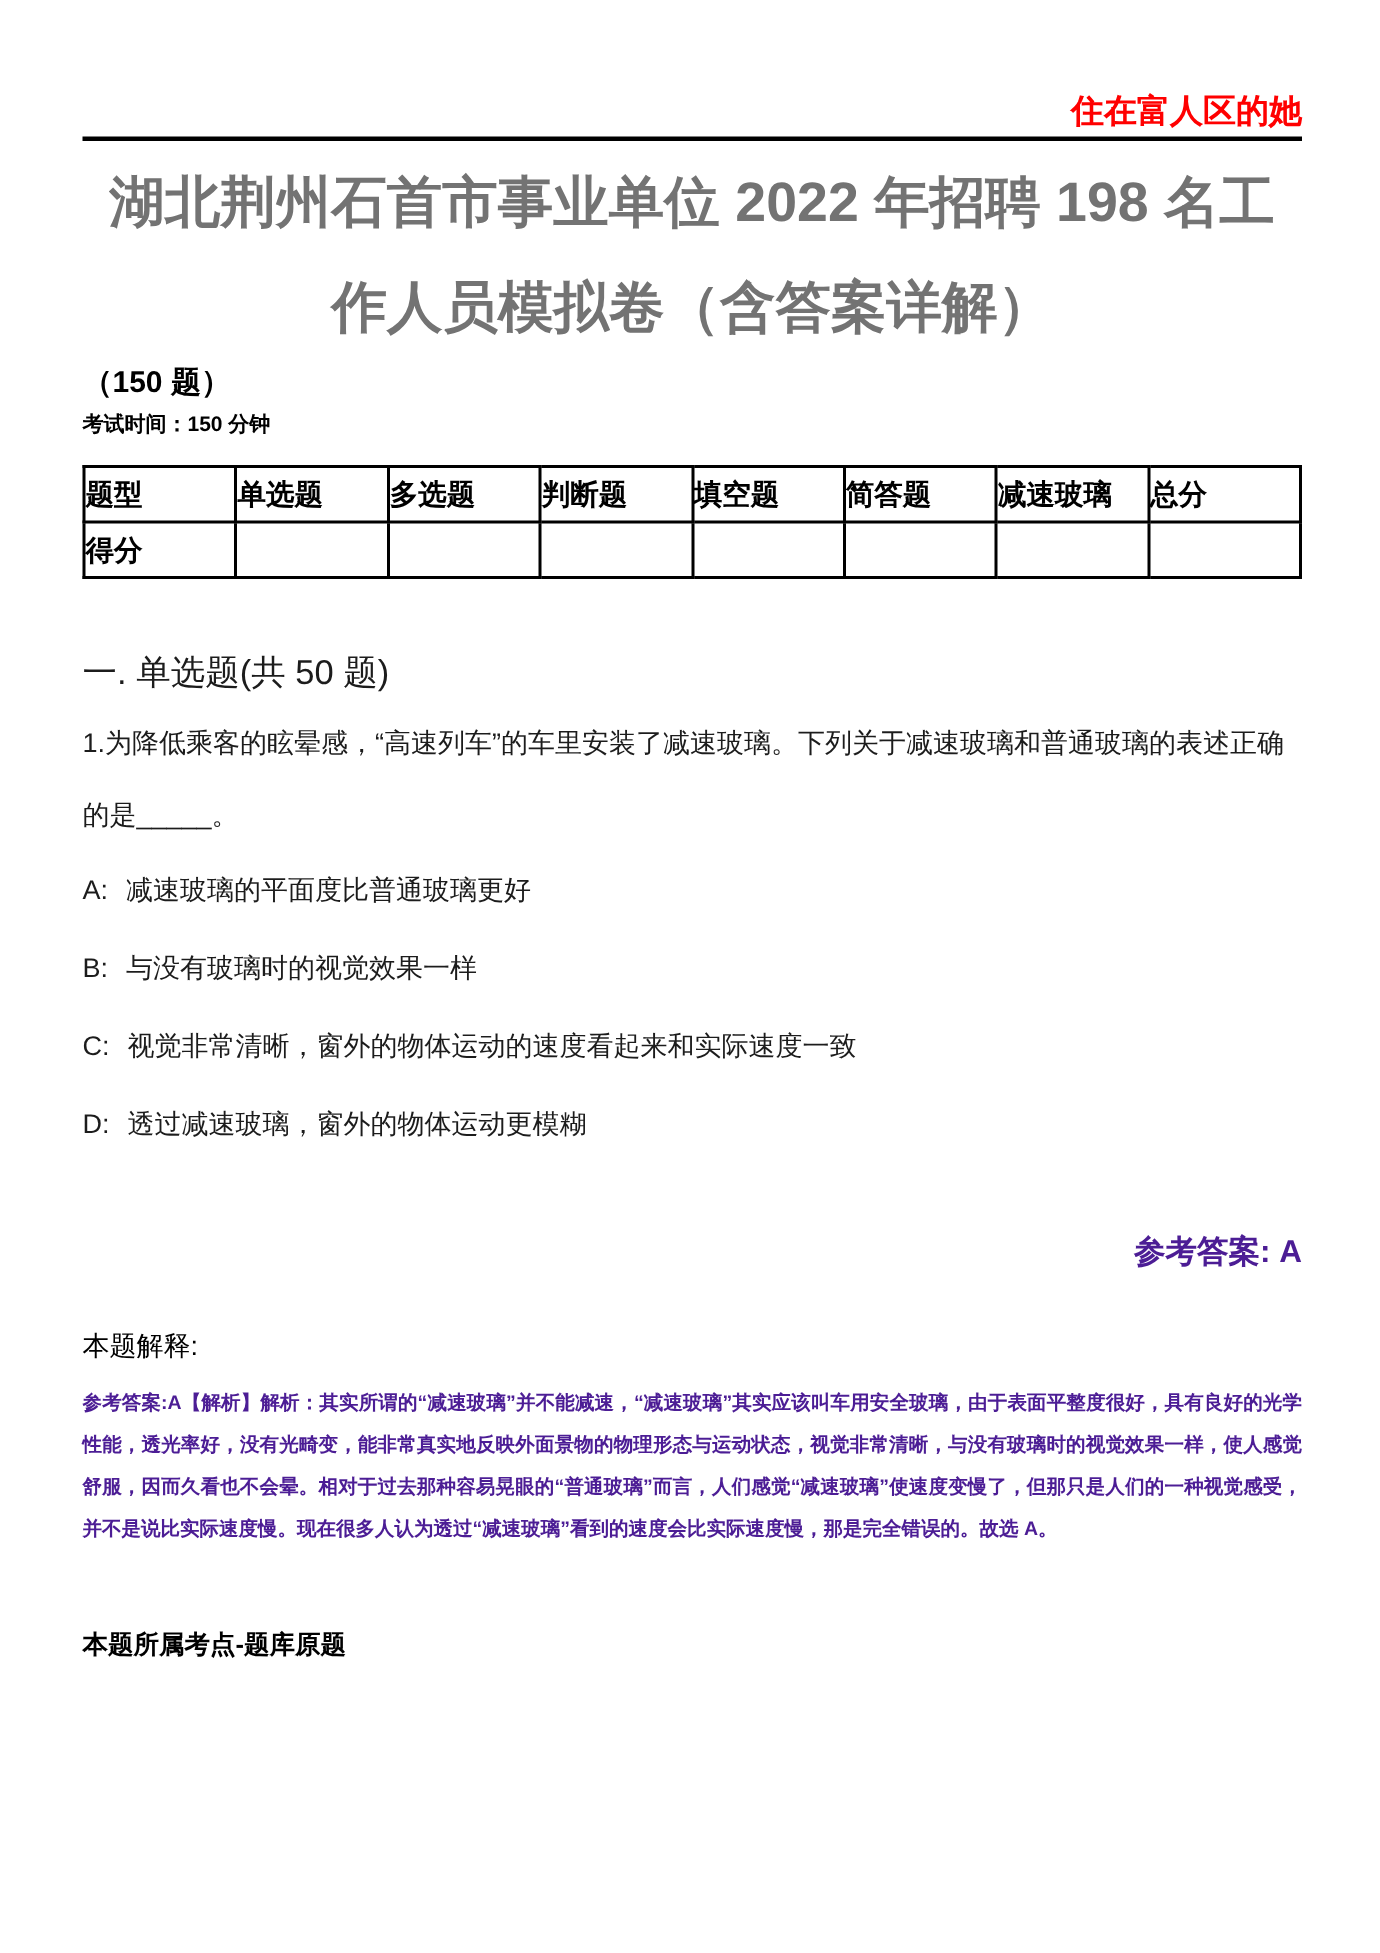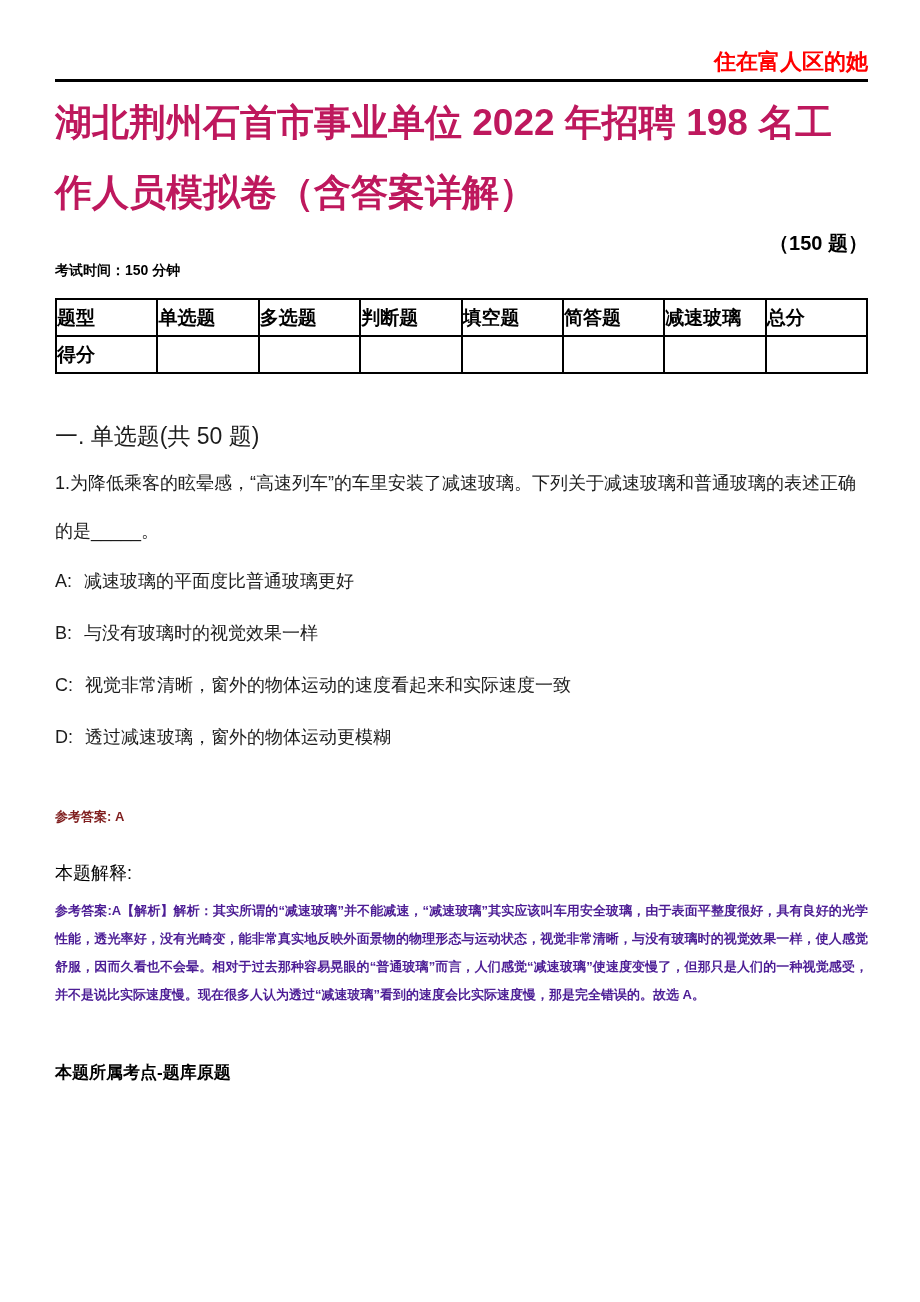--- a/index.html
+++ b/index.html
@@ -10,43 +10,43 @@
     font-family: "Liberation Sans", "DejaVu Sans", sans-serif;
     color: #1c1c1c;
     overflow: hidden;
   }
   .page {
     width: 920px;
     height: 1302px;
     padding: 0 52px 0 55px;
   }
   
-  .header { padding-top: 48px; }
+  .header { padding-top: 60px; }
   .watermark {
     text-align: right;
     font-size: 22px;
     font-weight: 700;
     color: #FF0000;
     line-height: 1.3;
   }
   .header-rule {
     border-bottom: 3px solid #000000;
     margin-top: 2px;
   }
   
   .exam-title {
     margin-top: 6px;
+    text-align: center;
+    font-size: 37px;
+    font-weight: 700;
+    color: #737373;
+    line-height: 1.9;
+  }
+  .subtitle {
     text-align: left;
-    font-size: 37px;
-    font-weight: 700;
-    color: #be185d;
-    line-height: 1.9;
-  }
-  .subtitle {
-    text-align: right;
     font-size: 20px;
     font-weight: 700;
     color: #000000;
     line-height: 1.3;
     margin-top: 2px;
   }
   .exam-time {
     font-size: 14px;
     font-weight: 700;
     color: #000000;
@@ -91,24 +91,25 @@
     font-size: 18px;
     font-weight: 400;
     color: #1c1c1c;
     line-height: 1.5;
     margin-bottom: 25px;
   }
   .opt-label { margin-right: 12px; }
   
   .answer-label {
     margin-top: 56px;
-    font-size: 13px;
-    font-weight: 700;
-    color: #7f1d1d;
-    line-height: 1.5;
+    font-size: 21px;
+    font-weight: 700;
+    color: #4c1d95;
+    line-height: 1.5;
+    text-align: right;
   }
   .explanation-heading {
     margin-top: 34px;
     font-size: 18px;
     font-weight: 400;
     color: #000000;
     line-height: 1.5;
   }
   .explanation-text {
     margin-top: 10px;

